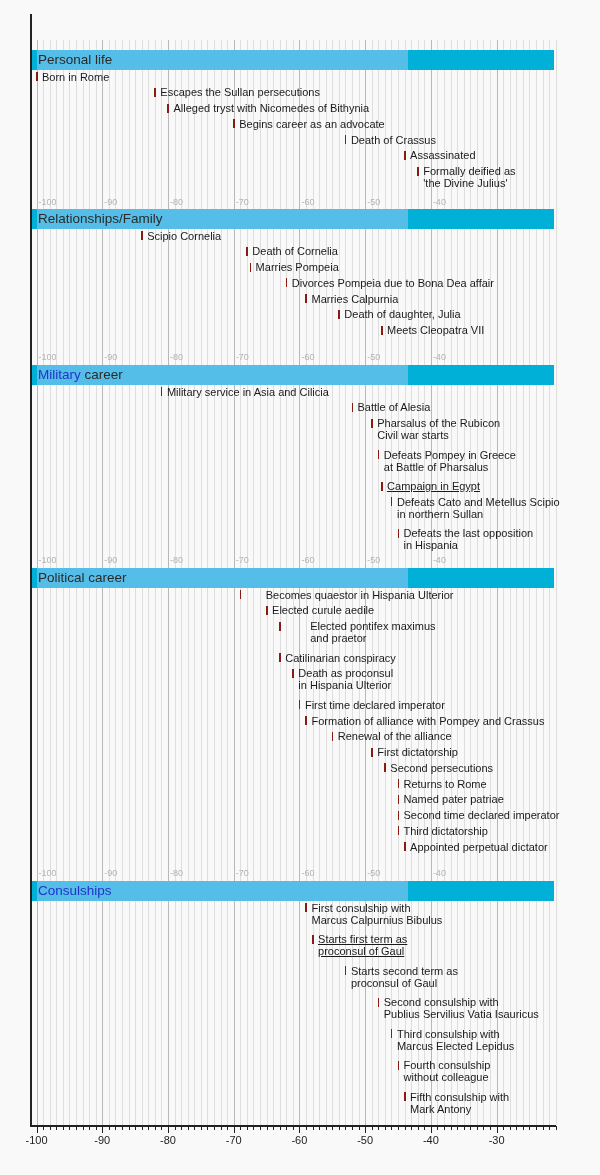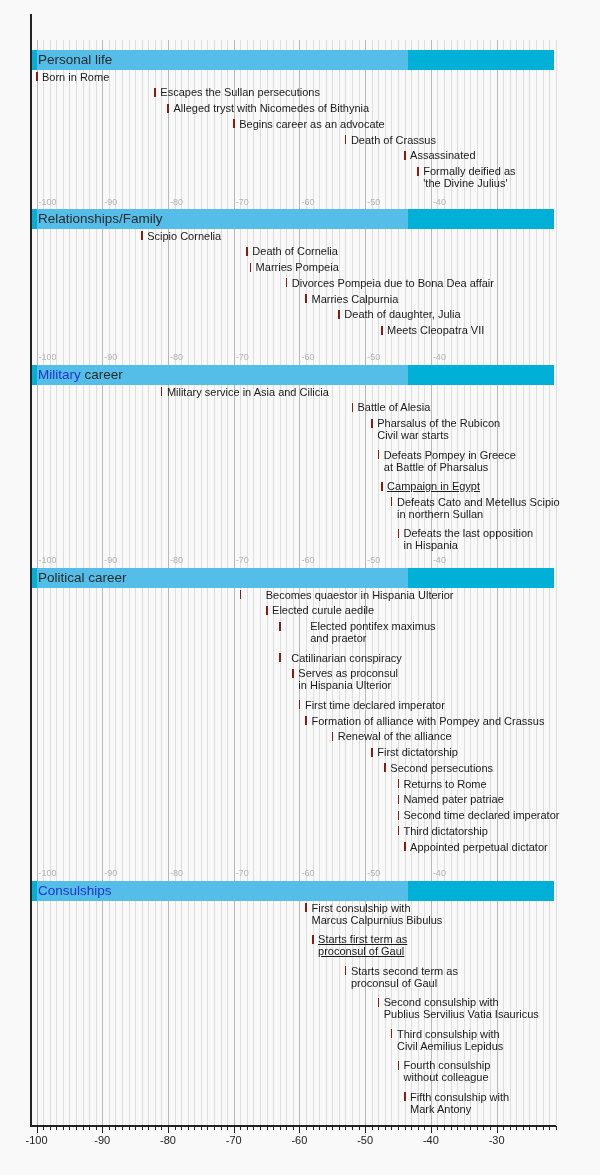--- a/index.html
+++ b/index.html
@@ -327,26 +327,26 @@
     <div class="event-marker" style="left: 266.055px; top: 605.75px; background: rgb(139, 27, 16);"></div>
     <div class="event-label" style="left: 272.055px; top: 604.25px;">
       <div>Elected curule aedile</div>
     </div>
     <div class="event-marker" style="left: 279.201px; top: 621.5px; background: rgb(139, 27, 16);"></div>
     <div class="event-label" style="left: 285.201px; top: 620px; margin-left: 25px;">
       <div>Elected pontifex maximus</div>
       <div>and praetor</div>
     </div>
     <div class="event-marker" style="left: 279.201px; top: 653px; background: rgb(139, 27, 16);"></div>
-    <div class="event-label" style="left: 285.201px; top: 651.5px; margin-left: 6px;">
+    <div class="event-label" style="left: 285.201px; top: 651.5px;">
       <div>Catilinarian conspiracy</div>
     </div>
     <div class="event-marker" style="left: 292.347px; top: 668.75px; background: rgb(139, 27, 16);"></div>
     <div class="event-label" style="left: 298.347px; top: 667.25px;">
-      <div>Serves as proconsul</div>
+      <div>Death as proconsul</div>
       <div>in Hispania Ulterior</div>
     </div>
     <div class="event-marker" style="left: 298.92px; top: 700.25px; background: rgb(139, 27, 16);"></div>
     <div class="event-label" style="left: 304.92px; top: 698.75px;">
       <div>First time declared imperator</div>
     </div>
     <div class="event-marker" style="left: 305.493px; top: 716px; background: rgb(139, 27, 16);"></div>
     <div class="event-label" style="left: 311.493px; top: 714.5px;">
       <div>Formation of alliance with Pompey and Crassus</div>
     </div>
@@ -409,21 +409,21 @@
       <div>proconsul of Gaul</div>
     </div>
     <div class="event-marker" style="left: 377.796px; top: 997.5px; background: rgb(139, 27, 16);"></div>
     <div class="event-label" style="left: 383.796px; top: 996px;">
       <div>Second consulship with</div>
       <div>Publius Servilius Vatia Isauricus</div>
     </div>
     <div class="event-marker" style="left: 390.942px; top: 1029px; background: rgb(139, 27, 16);"></div>
     <div class="event-label" style="left: 396.942px; top: 1027.5px;">
       <div>Third consulship with</div>
-      <div>Civil Aemilius Lepidus</div>
+      <div>Marcus Elected Lepidus</div>
     </div>
     <div class="event-marker" style="left: 397.515px; top: 1060.5px; background: rgb(139, 27, 16);"></div>
     <div class="event-label" style="left: 403.515px; top: 1059px;">
       <div>Fourth consulship</div>
       <div>without colleague</div>
     </div>
     <div class="event-marker" style="left: 404.088px; top: 1092px; background: rgb(139, 27, 16);"></div>
     <div class="event-label" style="left: 410.088px; top: 1090.5px;">
       <div>Fifth consulship with</div>
       <div>Mark Antony</div>

